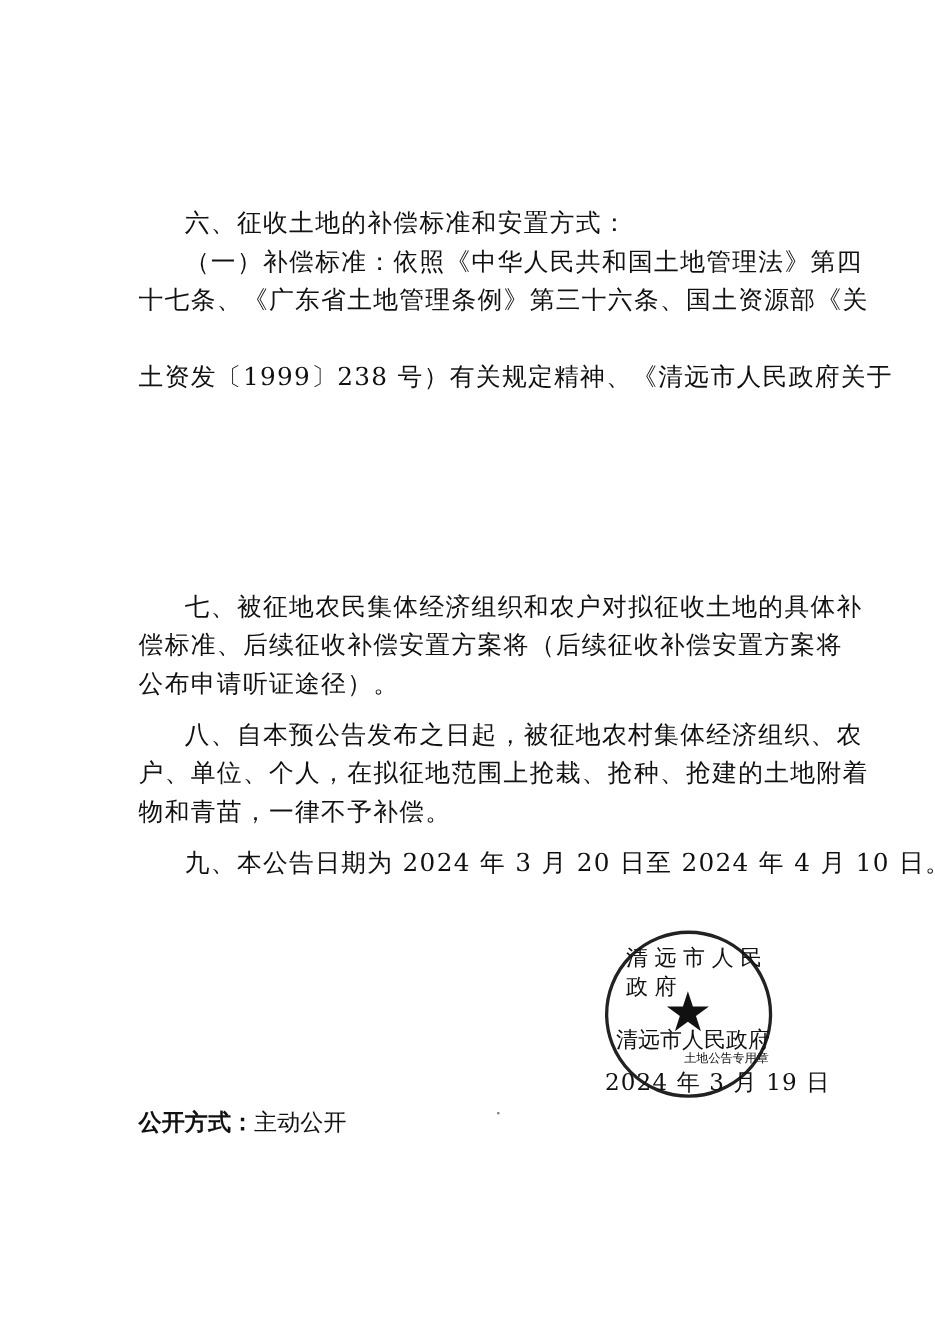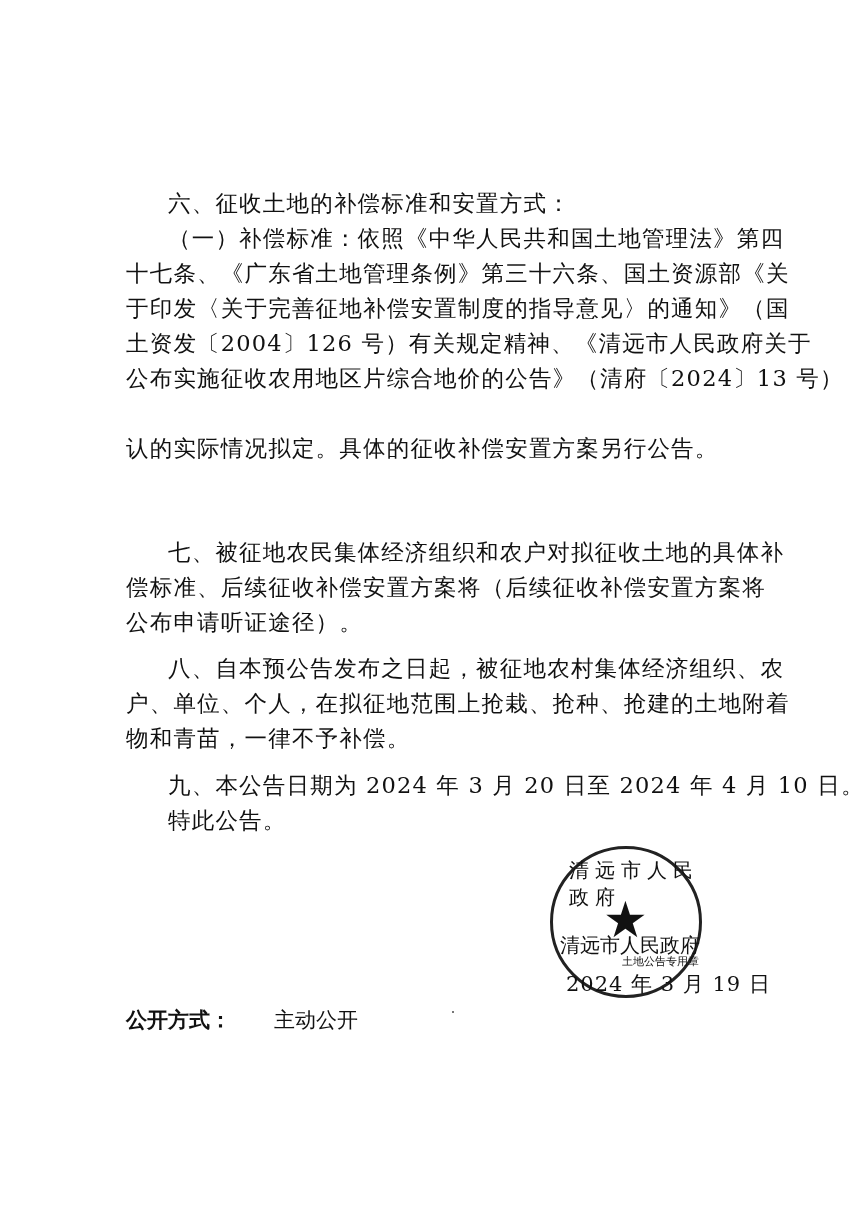--- a/index.html
+++ b/index.html
@@ -8,50 +8,46 @@
   .page { position: absolute; left: 0; top: 16px; width: 850px; height: 1219px; }
   .line { position: absolute; left: 126px; width: 600px; font-size: 22.5px; line-height: 30px;
           white-space: nowrap; letter-spacing: 1.2px; }
   .indent { left: 168px; }
   .stamp { position: absolute; left: 550px; top: 830px; width: 146px; height: 146px;
            border: 3px solid #222; border-radius: 50%; }
   .stamp-star { position: absolute; left: 50px; top: 46px; font-size: 50px; line-height: 50px; color: #111; }
   .stamp-arc { position: absolute; left: 16px; top: 8px; font-size: 20px; letter-spacing: 6px; }
   .sign-org { position: absolute; left: 560px; top: 916px; font-size: 20px; white-space: nowrap; }
   .sign-sub { position: absolute; left: 590px; top: 938px; font-size: 11px; white-space: nowrap; margin-left: 32px; }
-  .sign-date { position: absolute; left: 550px; top: 954px; font-size: 21px; white-space: nowrap; letter-spacing: 1px; margin-left: 16px; }
+  .sign-date { position: absolute; left: 550px; top: 954px; font-size: 21px; white-space: nowrap; letter-spacing: 1px; }
   .footer { position: absolute; left: 126px; top: 990px; font-size: 21px; white-space: nowrap; }
   .footer .label { font-family: Liberation Serif, serif; font-weight: bold; }
-  .footer .value { font-family: "DejaVu Sans", "Liberation Sans", sans-serif; margin-left: 43px; }
+  .footer .value { font-family: "DejaVu Sans", "Liberation Sans", sans-serif; }
   .dot { position: absolute; left: 452px; top: 995px; width: 2px; height: 2px; background: #777; }
 </style>
 </head>
 <body>
 
 <div class="page">
   <div class="line indent" style="top:172px">六、征收土地的补偿标准和安置方式：</div>
 
   <div class="line" style="top:242px">十七条、《广东省土地管理条例》第三十六条、国土资源部《关</div>
   <div class="line indent" style="top:207px">（一）补偿标准：依照《中华人民共和国土地管理法》第四</div>
-  <div class="line" style="top:277px">于印发〈关于完善征地补偿安置制度的指导意见〉的通知》（国</div>
-  <div class="line" style="top:312px">土资发〔2004〕126 号）有关规定精神、《清远市人民政府关于</div>
-  <div class="line" style="top:347px">公布实施征收农用地区片综合地价的公告》（清府〔2024〕13 号）</div>
-  <div class="line" style="top:417px">认的实际情况拟定。具体的征收补偿安置方案另行公告。</div>
+  <div class="line" style="top:312px">土资发〔1999〕238 号）有关规定精神、《清远市人民政府关于</div>
 
 
   <div class="line indent" style="top:521px">七、被征地农民集体经济组织和农户对拟征收土地的具体补</div>
   <div class="line" style="top:556px">偿标准、后续征收补偿安置方案将（后续征收补偿安置方案将</div>
   <div class="line" style="top:591px">公布申请听证途径）。</div>
 
   <div class="line" style="top:672px">户、单位、个人，在拟征地范围上抢栽、抢种、抢建的土地附着</div>
   <div class="line indent" style="top:637px">八、自本预公告发布之日起，被征地农村集体经济组织、农</div>
   <div class="line" style="top:707px">物和青苗，一律不予补偿。</div>
 
   <div class="line indent" style="top:754px">九、本公告日期为 2024 年 3 月 20 日至 2024 年 4 月 10 日。</div>
-  <div class="line indent" style="top:789px">特此公告。</div>
 
   <div class="stamp">
     <div class="stamp-arc">清远市人民政府</div>
     <div class="stamp-star">★</div>
   </div>
   <div class="sign-org">清远市人民政府</div>
   <div class="sign-sub">土地公告专用章</div>
   <div class="sign-date">2024 年 3 月 19 日</div>
 
   <div class="dot"></div>

